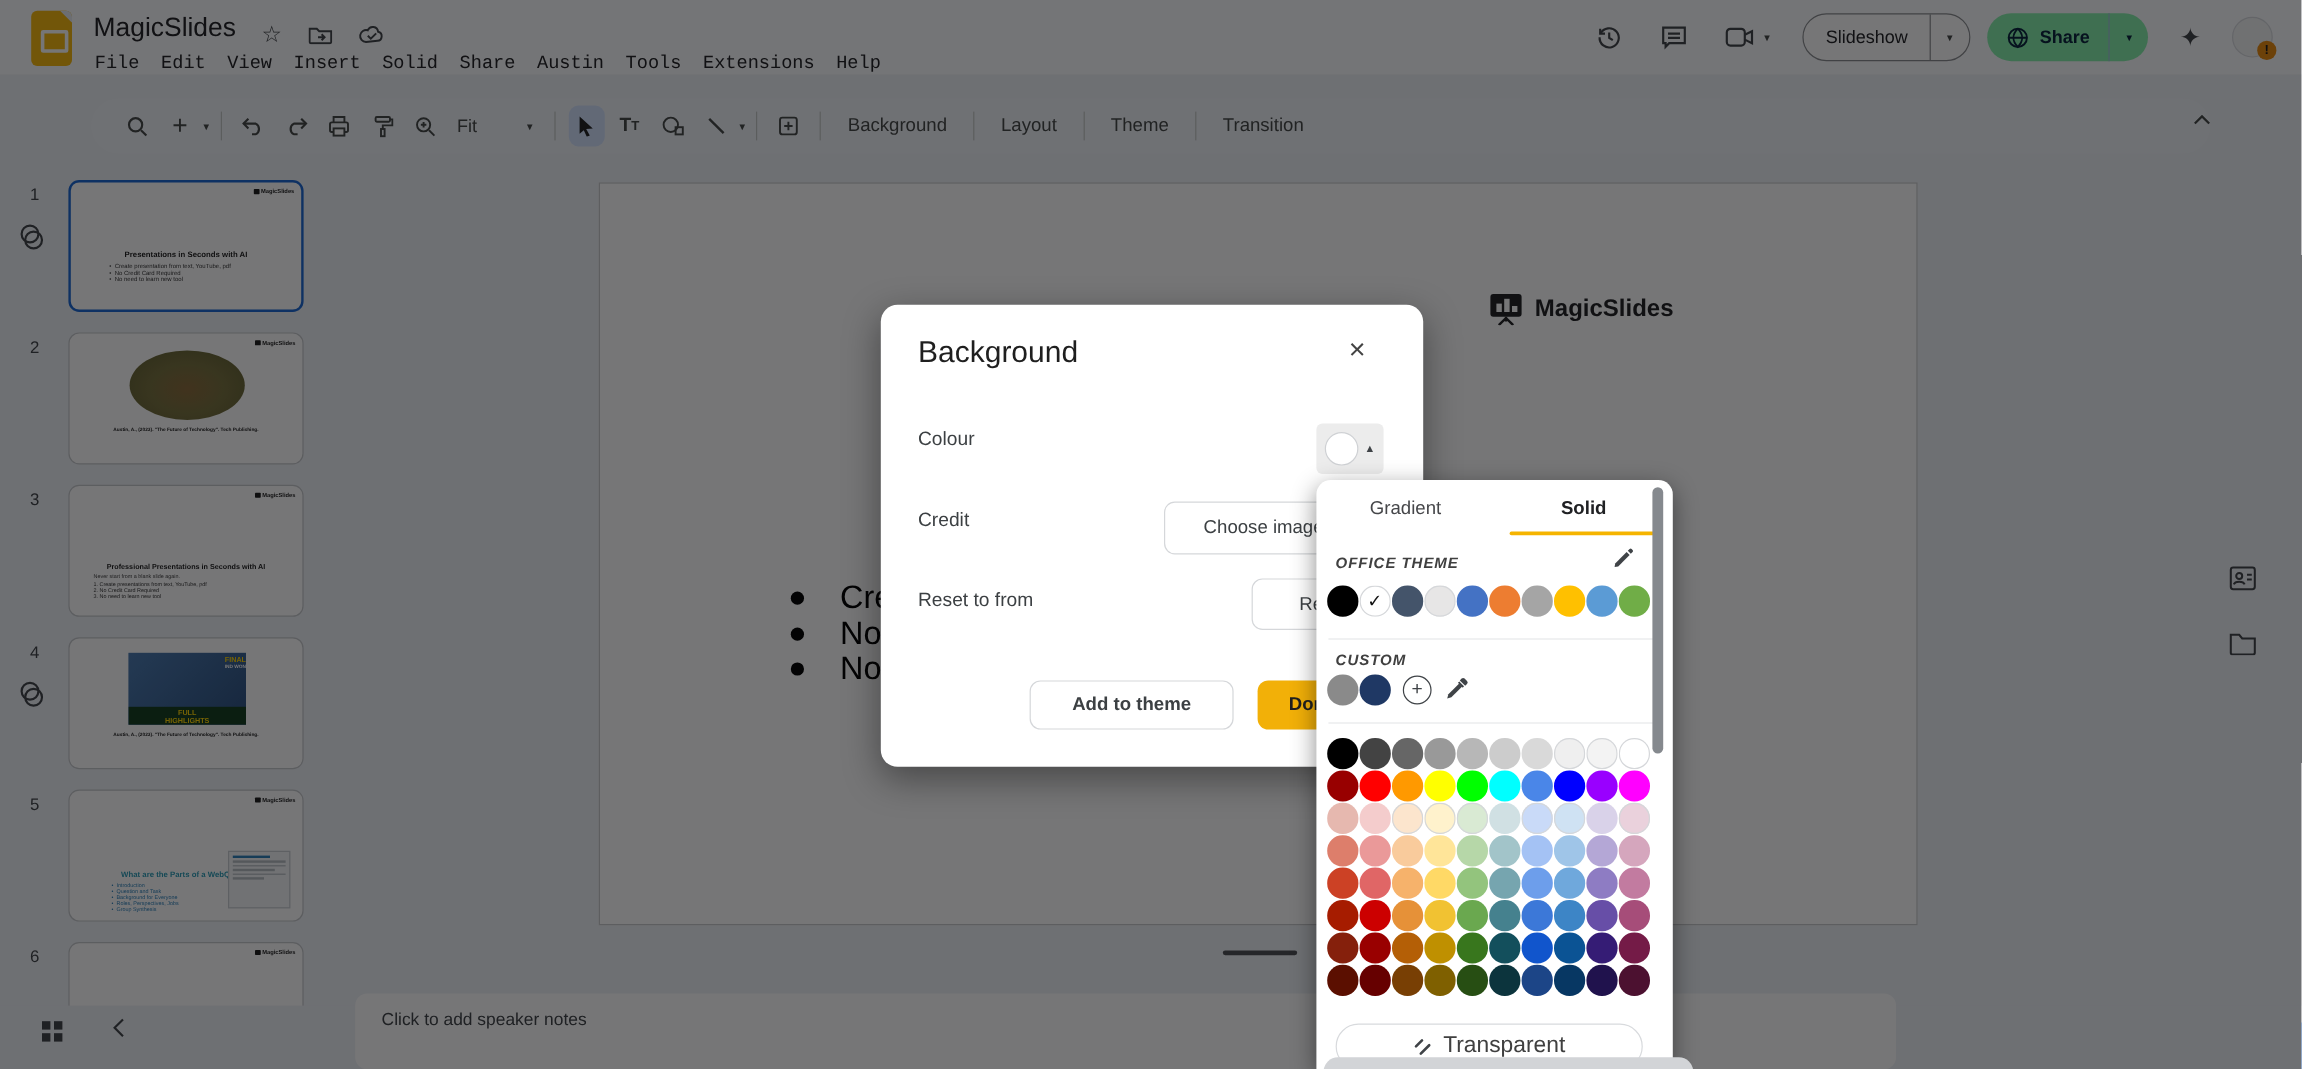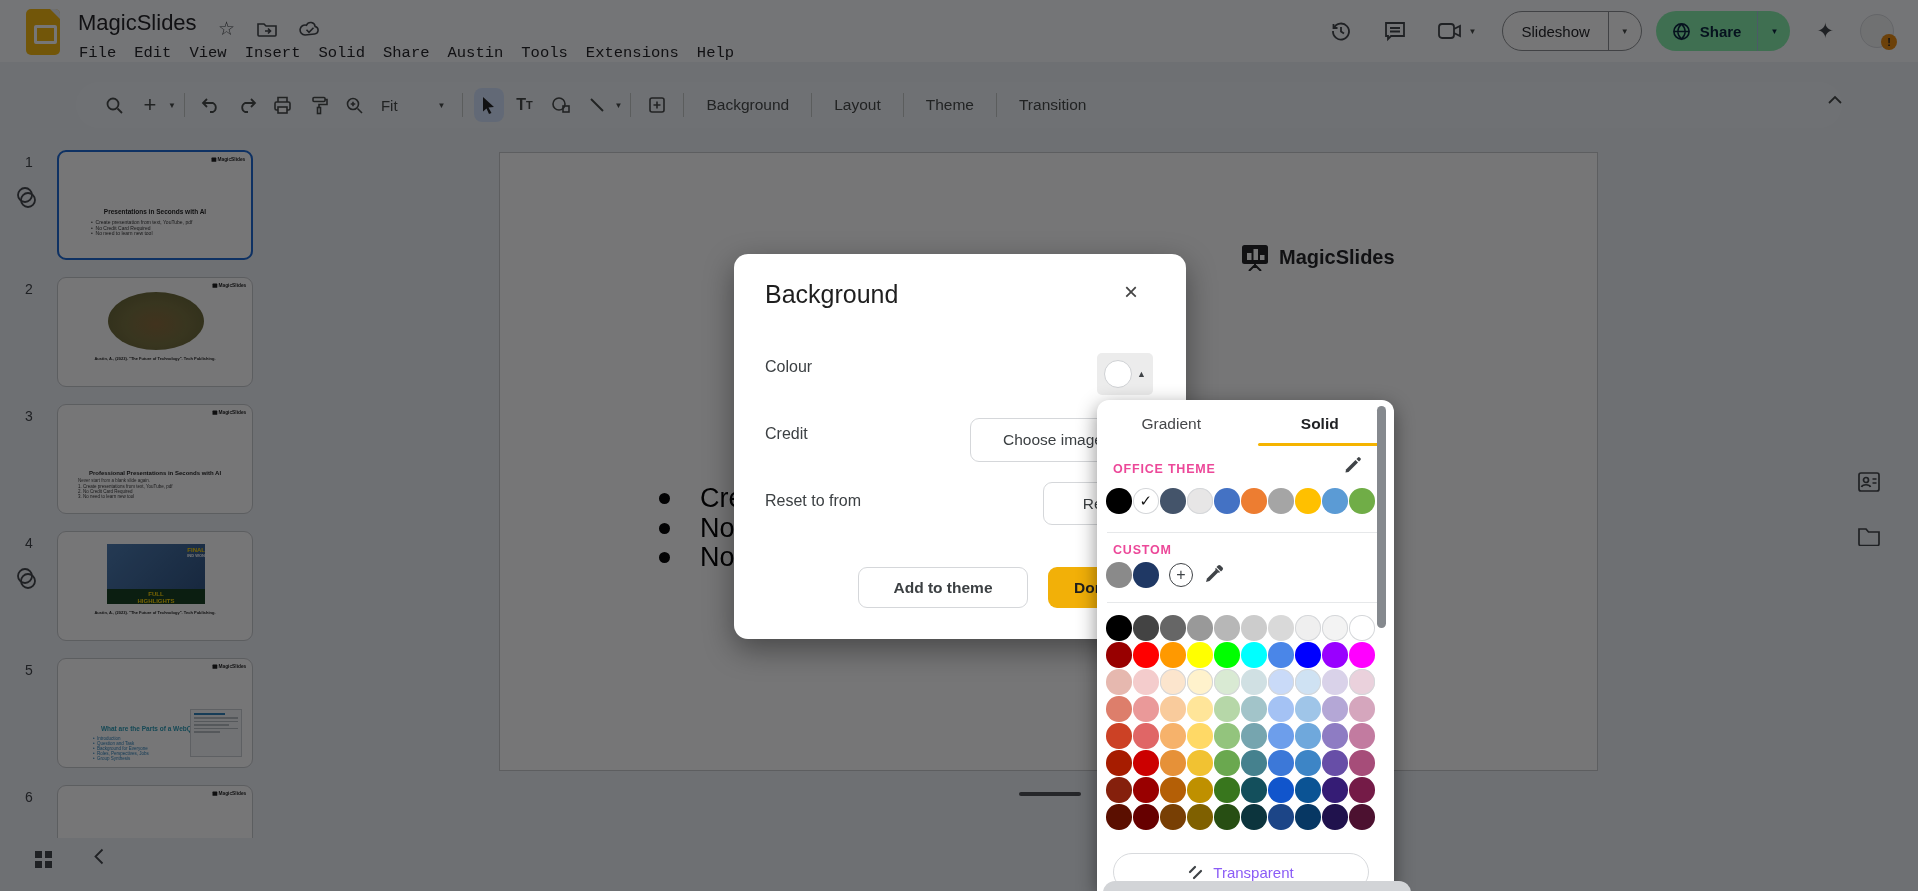--- a/index.html
+++ b/index.html
@@ -76,28 +76,28 @@
   .btn-outline { position:absolute; background:#fff; border:1px solid #d5d7da; border-radius:9px; display:flex; align-items:center; justify-content:center; font-size:15.5px; color:#3c4043; }
   .btn-done { position:absolute; left:314px; top:313px; width:120px; height:41px; background:#f2b008; border-radius:9px; font-size:15.5px; font-weight:bold; color:#1f1f1f; display:flex; align-items:center; padding-left:26px; }
 
   
   .popup { position:absolute; left:1097px; top:400px; width:297px; height:491px; background:#fff; border-radius:12px 12px 0 0; box-shadow:0 6px 20px rgba(0,0,0,0.45); z-index:30; }
   .tabs { position:absolute; left:0; top:0; width:100%; height:48px; display:flex; }
   .tab { width:50%; display:flex; align-items:center; justify-content:center; font-size:15.5px; position:relative; }
   .tab.active { color:#202124; font-weight:bold; }
   .tab.inactive { color:#46474a; }
   .tab.active::after { content:""; position:absolute; left:12px; right:12px; bottom:2px; height:3px; border-radius:2px; background:#f5b400; }
-  .sec-label { position:absolute; left:16px; font-size:12.5px; font-weight:bold; letter-spacing:0.8px; color:#ec4899; }
+  .sec-label { position:absolute; left:16px; font-size:12.5px; font-weight:bold; letter-spacing:0.8px; color:#404040;font-style:italic; }
   .swrow { position:absolute; left:9px; display:flex; gap:1.5px; }
   .swatch { width:25.5px; height:25.5px; border-radius:50%; display:inline-flex; align-items:center; justify-content:center; font-size:15px; color:#111; }
   .swatch.light { box-shadow:inset 0 0 0 1px #d5d7da; }
   .pgrid { position:absolute; left:9px; top:215px; width:275px; display:flex; flex-wrap:wrap; gap:1.5px; }
   .pdiv { position:absolute; left:10px; width:277px; height:1px; background:#e6e8ea; }
   .round-ic { width:24px; height:24px; border-radius:50%; border:1.6px solid #3f4347; display:flex; align-items:center; justify-content:center; color:#3f4347; font-size:16px; }
-  .transparent-btn { position:absolute; left:16px; top:453px; width:256px; height:38px; border:1px solid #d8dadd; border-radius:19px; display:flex; align-items:center; justify-content:center; gap:10px; font-size:15px; color:#8b5cf6; background:#fff; }
+  .transparent-btn { position:absolute; left:16px; top:453px; width:256px; height:38px; border:1px solid #d8dadd; border-radius:19px; display:flex; align-items:center; justify-content:center; gap:10px; font-size:19px; color:#404040; background:#fff; }
   .pscroll { position:absolute; right:8px; top:6px; width:9px; height:222px; border-radius:4.5px; background:#85898e; }
   .bottom-tooltip { position:absolute; left:1103px; top:881px; width:308px; height:14px; background:#d2d4d7; border-radius:12px 12px 0 0; z-index:40; }
 
   .right-ic { position:absolute; color:#3f4347; }
   .corner-fab { position:absolute; left:1893px; top:852px; width:50px; height:50px; border-radius:50%; background:#1a73e8; color:#fff; font-size:20px; display:flex; align-items:center; padding-left:9px; }
 </style>
 </head>
 <body>
 
 <div id="app">
@@ -424,20 +424,23 @@
           <rect x="11" y="1" width="7" height="7"></rect>
           <rect x="1" y="11" width="7" height="7"></rect>
           <rect x="11" y="11" width="7" height="7"></rect>
         </svg>
     </span>
     <span class="bb-ic" style="left:94px; top:10px;">
       <svg width="10" height="17" viewBox="0 0 10 17" fill="none" stroke="#3f4347" stroke-width="1.8">
           <path d="M8.5 1.5 L1.5 8.5 L8.5 15.5"></path>
         </svg>
     </span>
+    <div class="notesbox">
+      <span>Click to add speaker notes</span>
+    </div>
   </div>
 
   <div class="corner-fab">‹</div>
 
   <div class="overlay"></div>
 
   <div class="dialog">
     <div class="dlg-title">Background</div>
     <span class="dlg-close">×</span>
 

